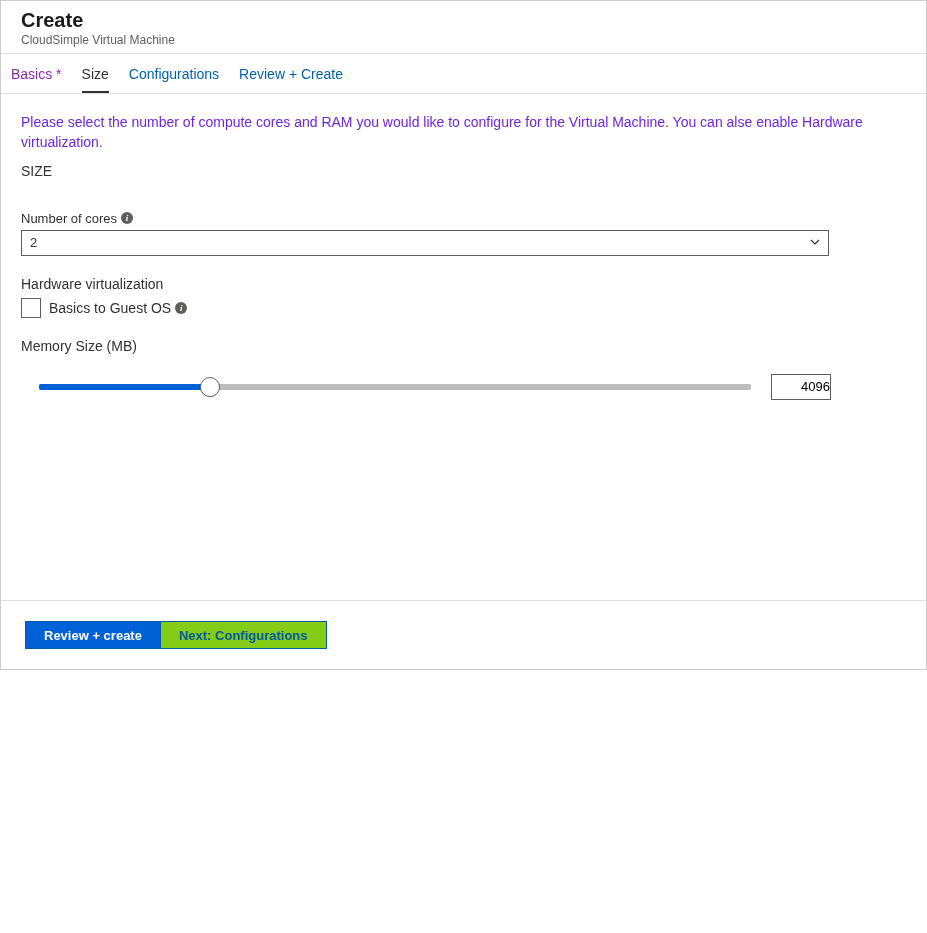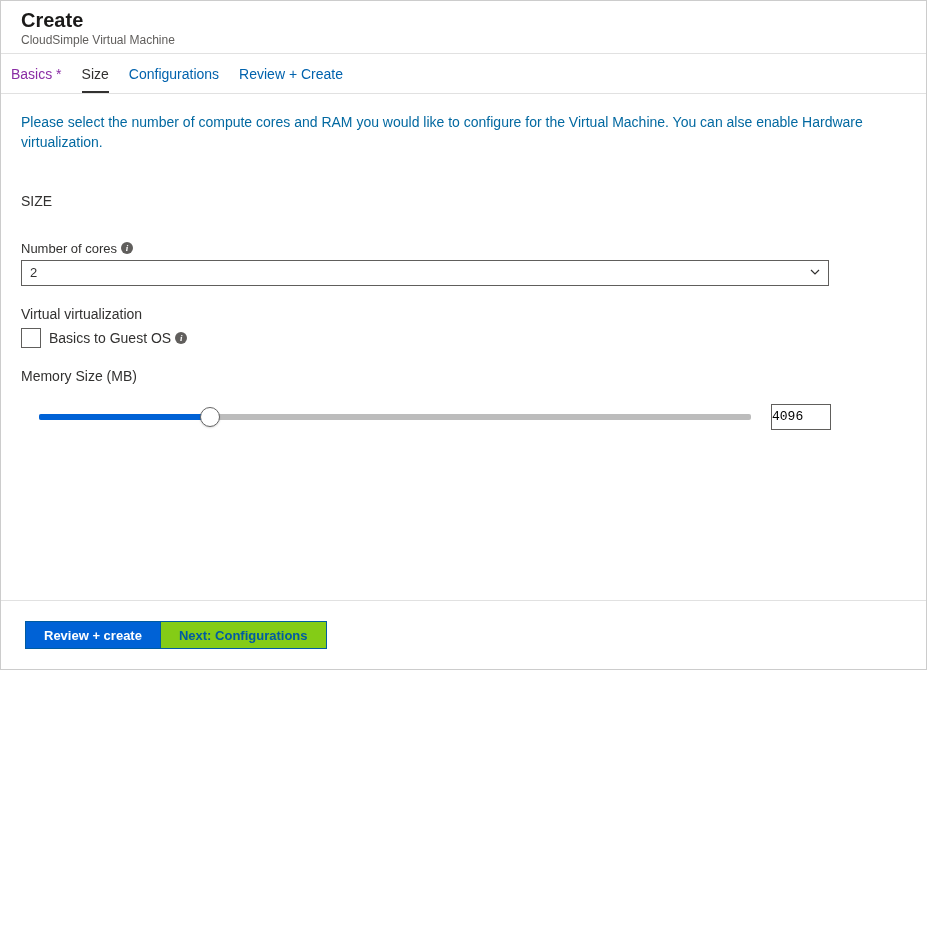--- a/index.html
+++ b/index.html
@@ -58,23 +58,23 @@
       background: #323130;
     }
     .tab-link { color: #0062ad; }
     .content {
       flex: 1;
       padding: 18px 20px;
       overflow: auto;
     }
     .desc {
       font-size: 14px;
-      color: #0369a1;
+      color: #6d28d9;
       line-height: 1.45;
-      margin-bottom: 40px;
+      margin-bottom: 10px;
       max-width: 860px;
     }
     .section-title {
       font-size: 14px;
       color: #323130;
       margin-bottom: 6px;
     }
     .label-row {
       display: flex;
       align-items: center;
@@ -177,23 +177,23 @@
       border-radius: 50%;
       left: 24%;
       transform: translateX(-50%);
       cursor: pointer;
       box-shadow: 0 1px 2px rgba(0,0,0,0.15);
     }
     .memory-input {
       width: 60px;
       height: 26px;
       border: 1px solid #605e5c;
-      text-align: left;
-      font-size: 13px;
-      font-family: Liberation Mono, monospace;
+      text-align: right;
+      font-size: 13px;
+      font-family: Liberation Sans, sans-serif;
     }
     .footer {
       border-top: 1px solid #e1e1e1;
       padding: 20px 24px 20px 24px;
       display: flex;
       gap: 0;
       background: #fff;
     }
     .btn {
       height: 28px;
@@ -250,21 +250,21 @@
         </div>
         <span class="select-chevron">
           <svg width="12" height="12" viewBox="0 0 12 12">
               <path d="M2 4 L6 8 L10 4" stroke="#323130" stroke-width="1.2" fill="none"></path>
             </svg>
         </span>
       </div>
     </div>
 
     <div class="field-block">
-      <div class="hw-label">Virtual virtualization</div>
+      <div class="hw-label">Hardware virtualization</div>
       <div class="checkbox-row">
         <div class="checkbox"></div>
         <div class="checkbox-label">
           <span>Basics to Guest OS</span>
           <span class="info-icon">i</span>
         </div>
       </div>
     </div>
 
     <div class="field-block">

